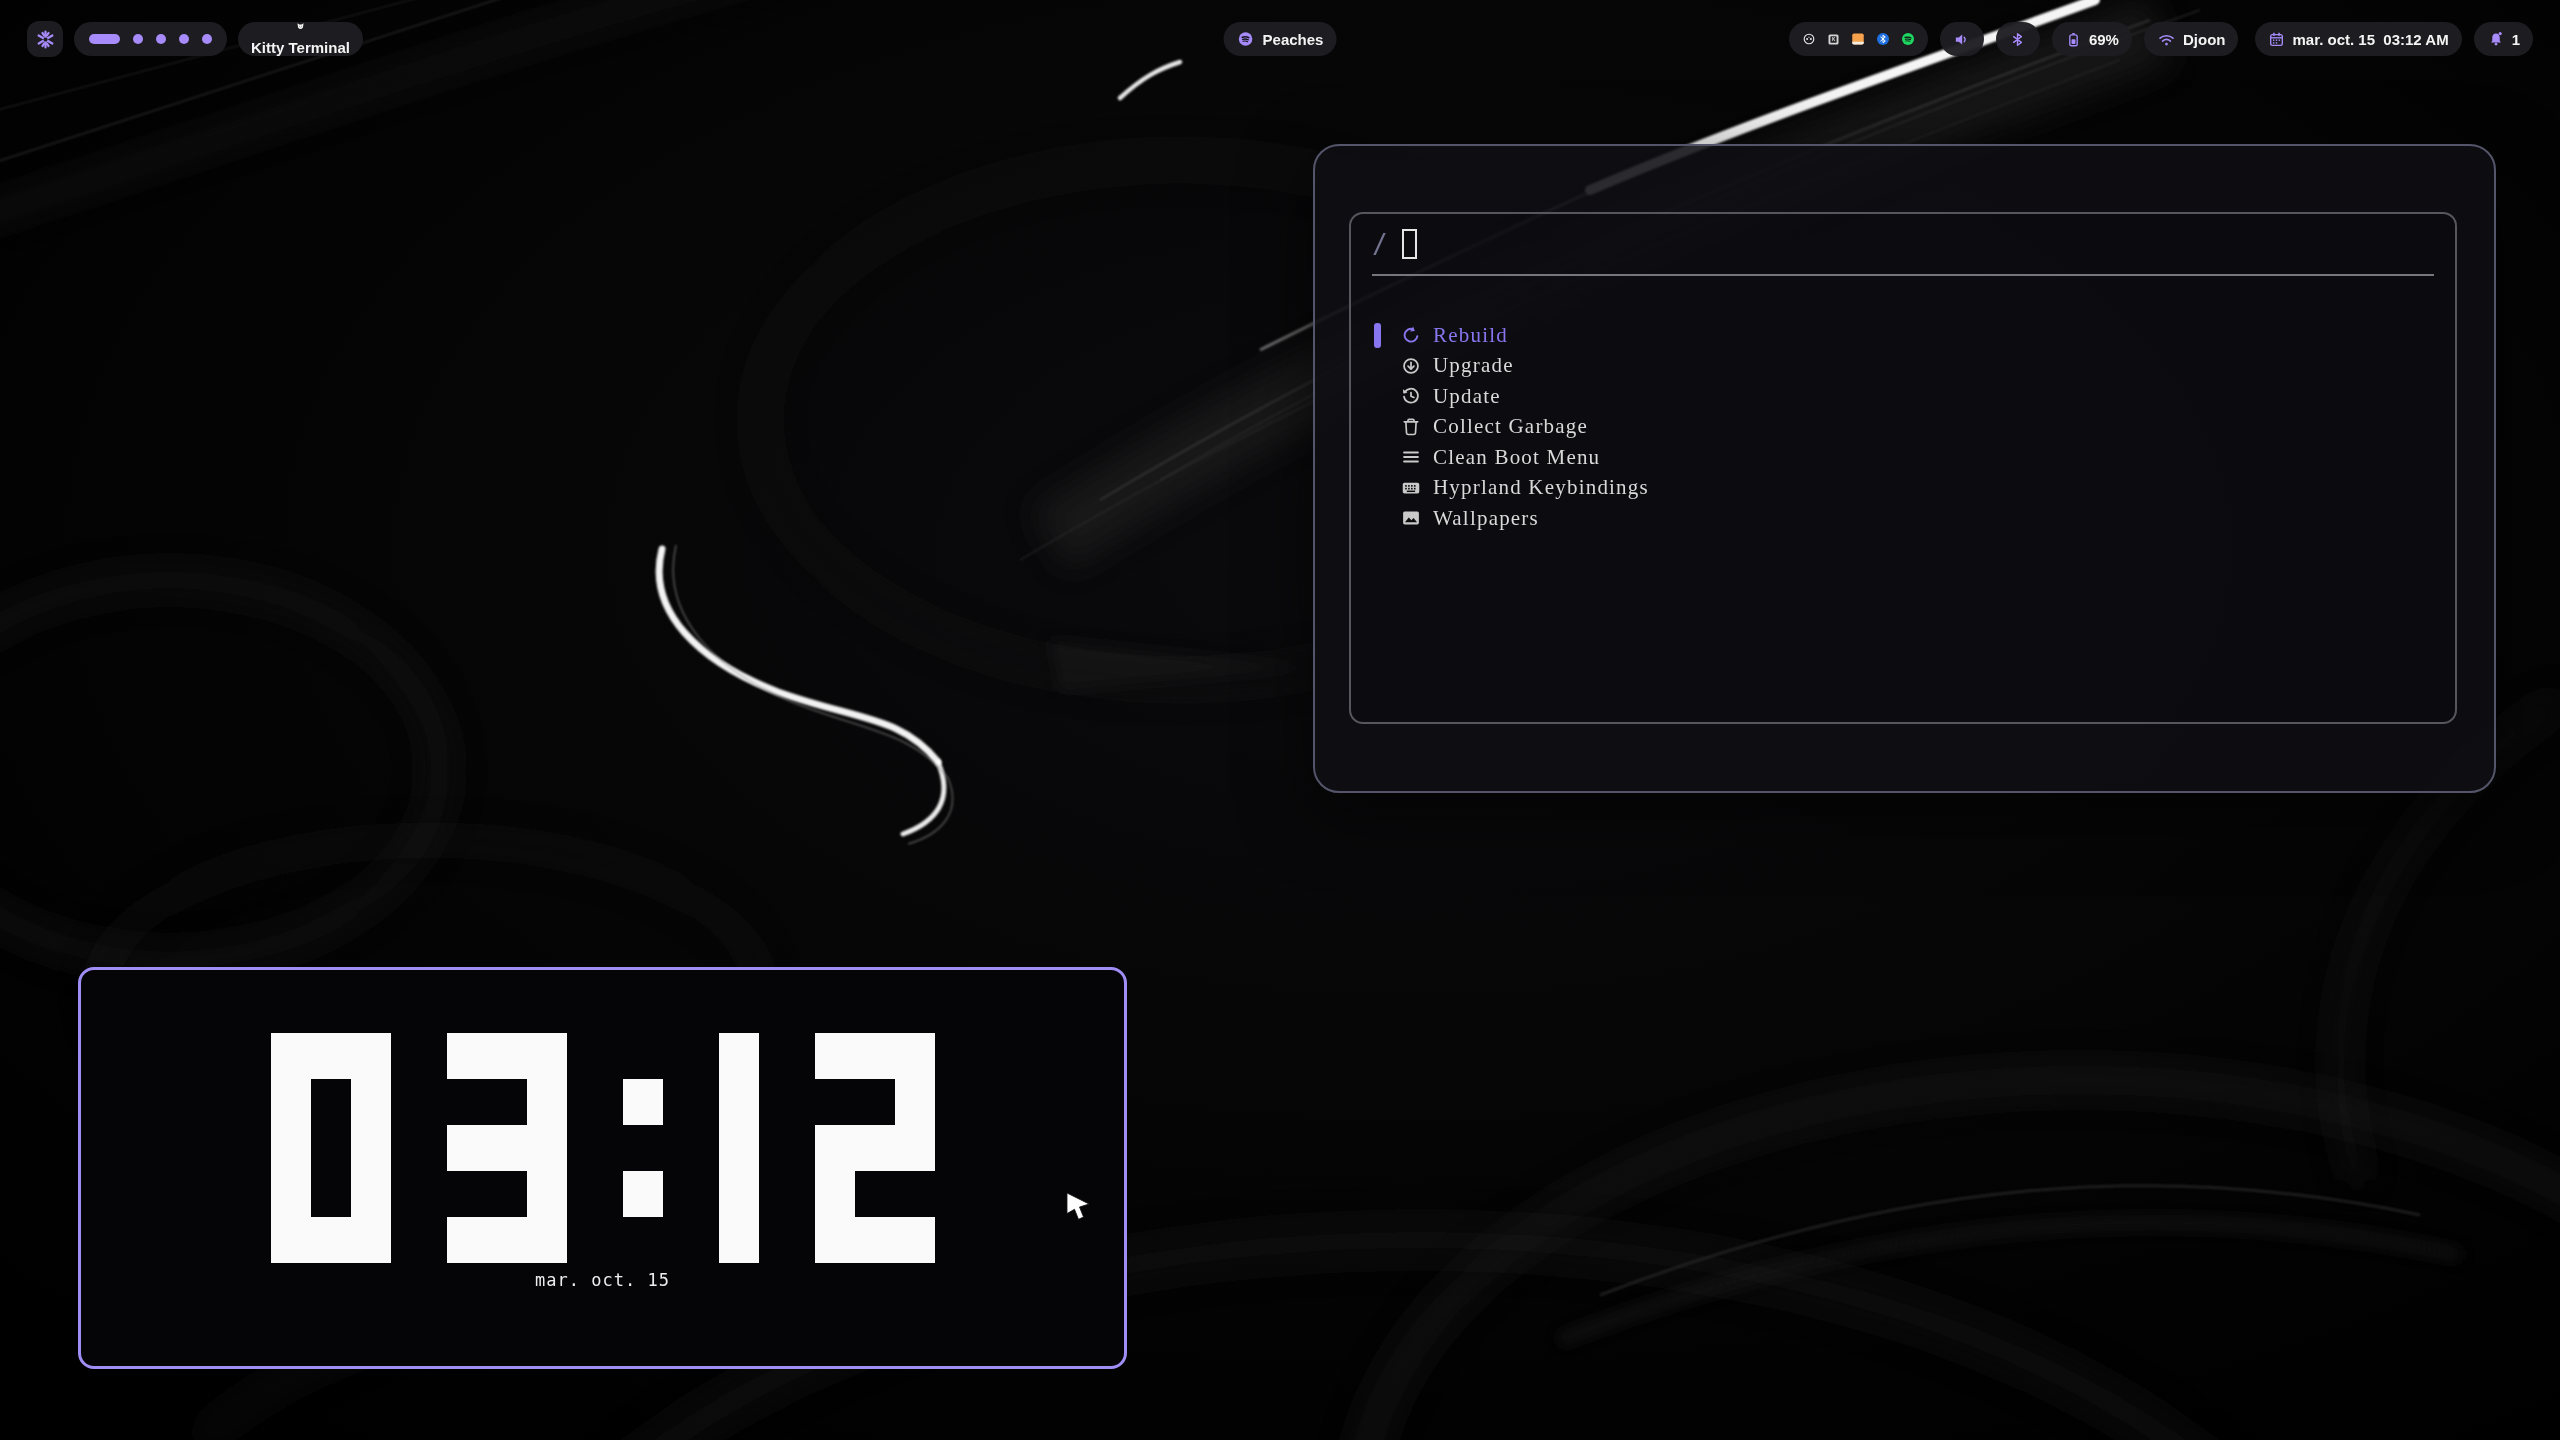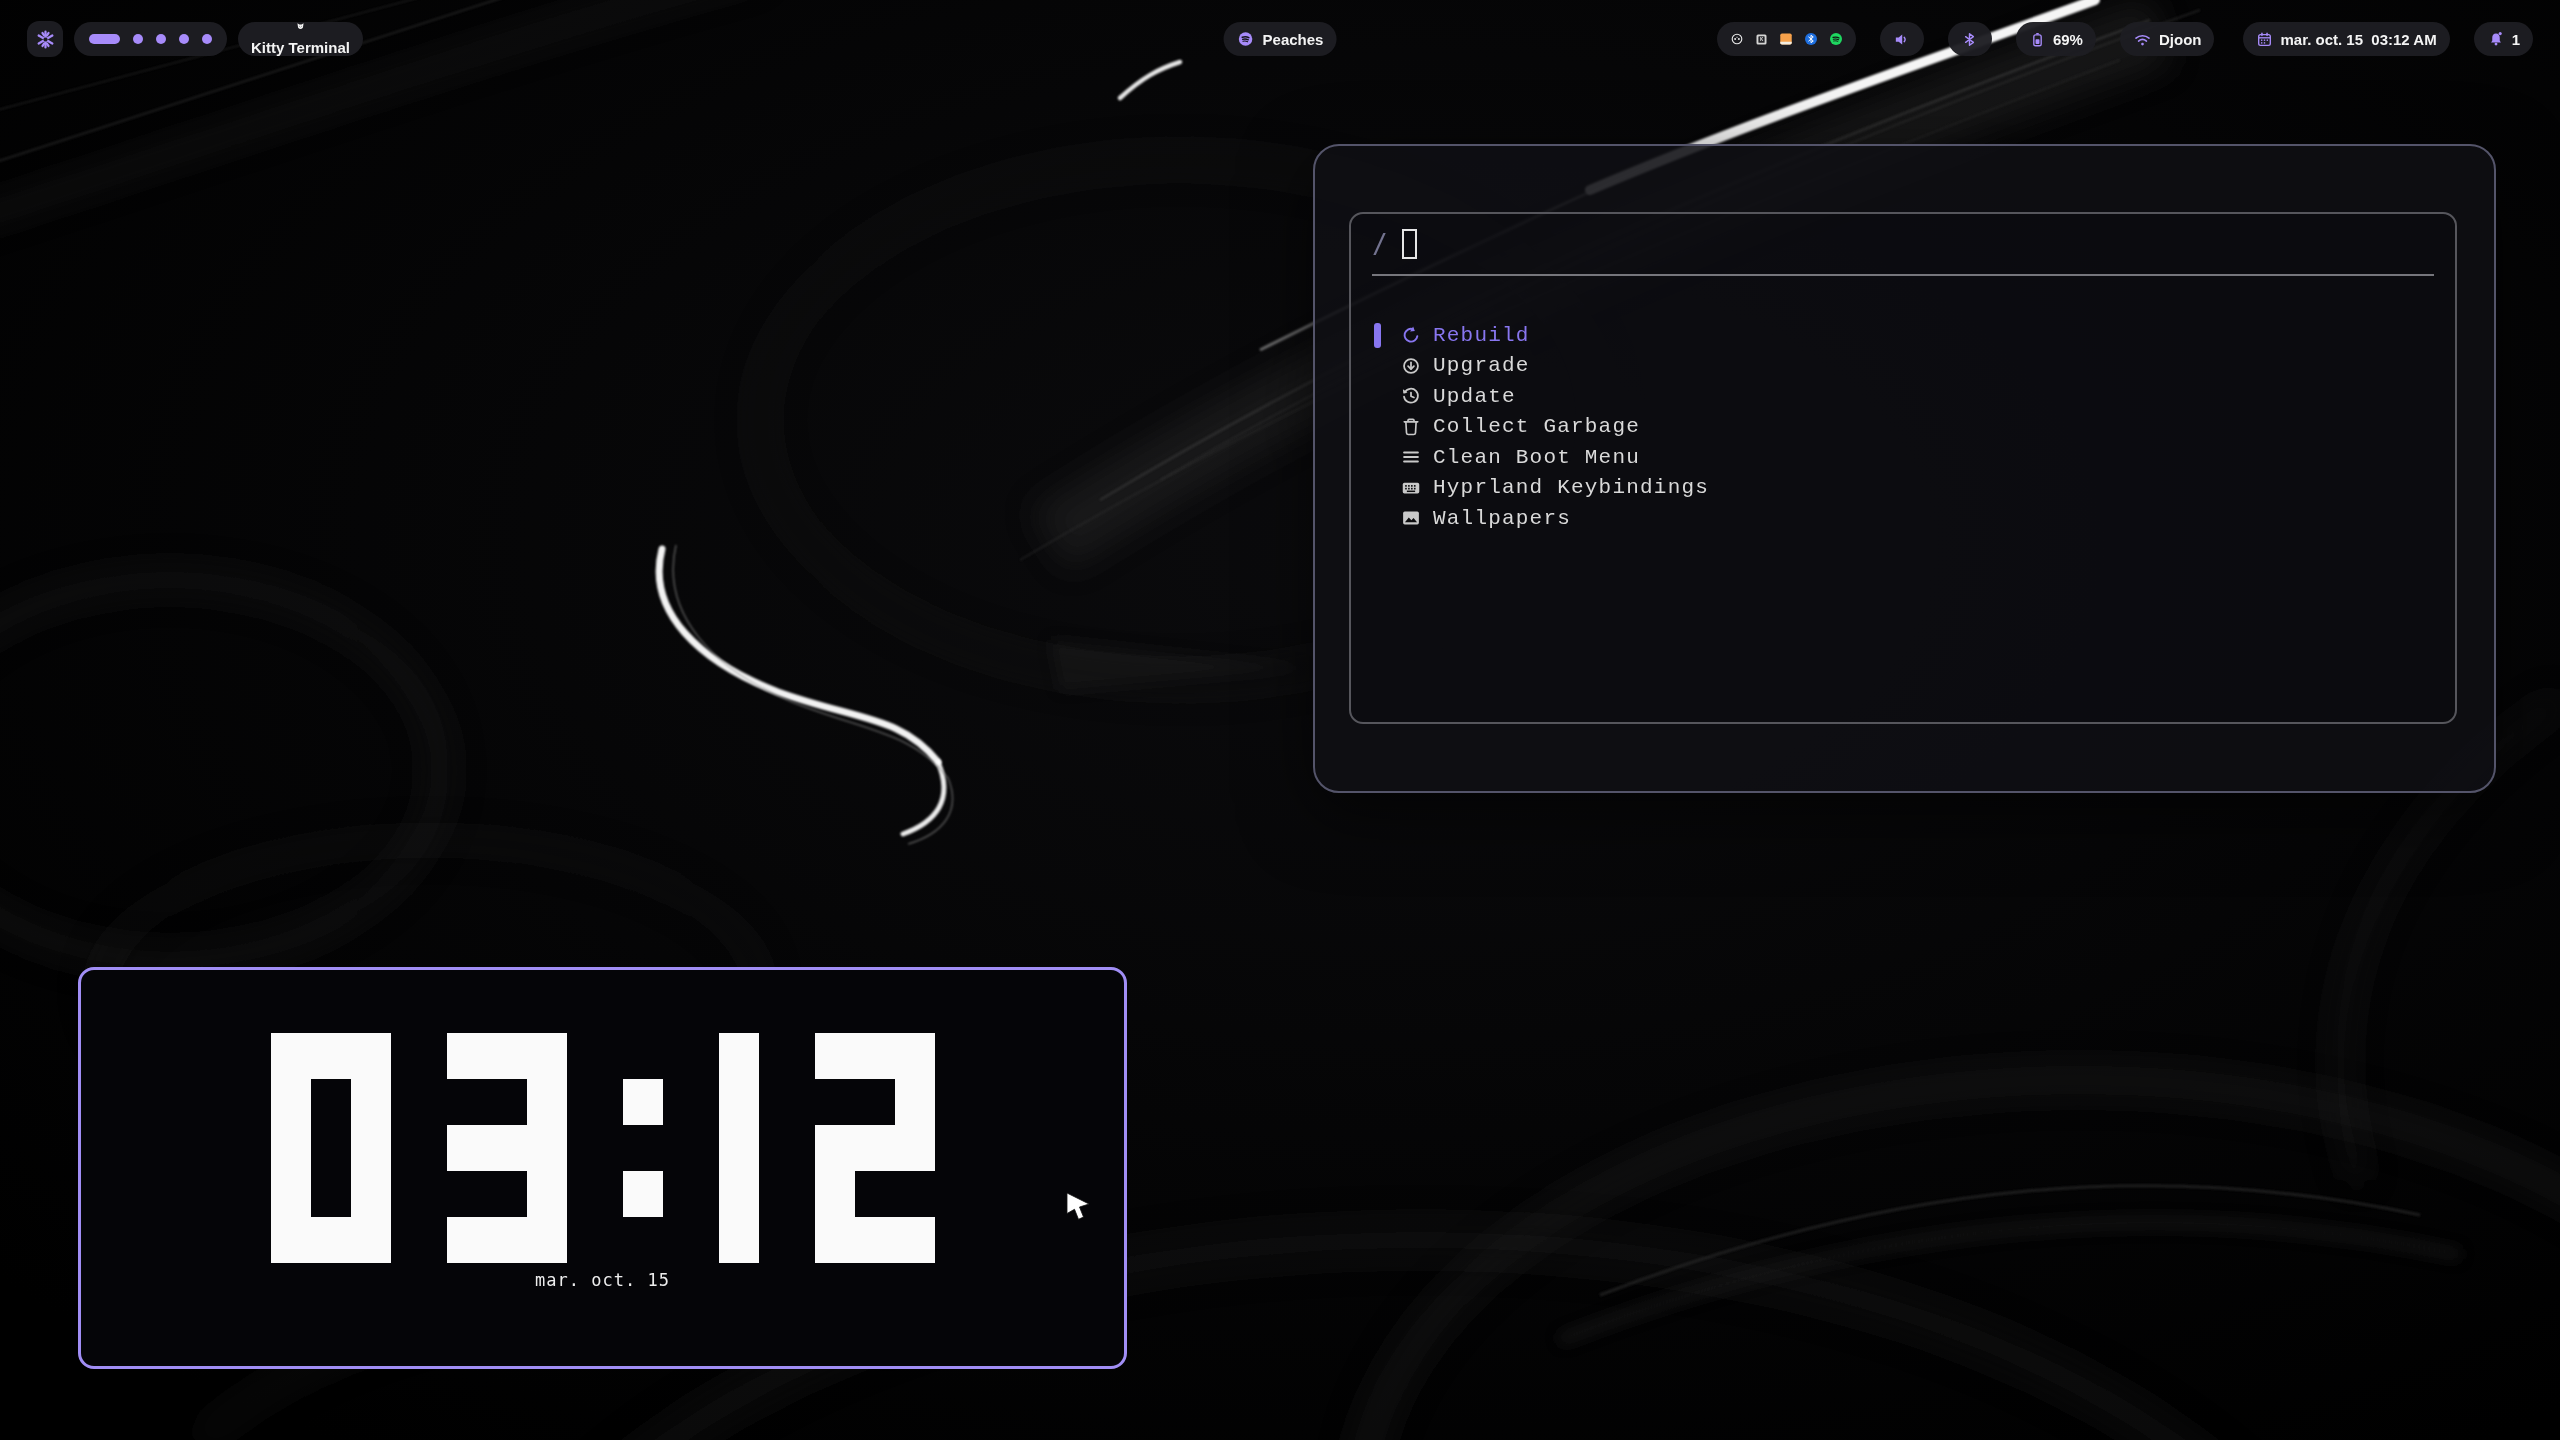--- a/index.html
+++ b/index.html
@@ -15,21 +15,21 @@
   .pill { background:rgba(29,29,34,.96); border-radius:999px; height:34px;
           display:flex; align-items:center; color:#f4f4f4;
           font-weight:bold; font-size:15px; gap:8px; }
   .bargroup { display:flex; align-items:center; gap:11px; }
   #nix-pill { width:36px; height:36px; border-radius:12px; justify-content:center; gap:0; }
   #workspaces-pill { padding:0 15px; gap:13px; }
   .ws-active { width:31px; height:10px; border-radius:6px; background:#a78bfa; }
   .ws-dot { width:10px; height:10px; border-radius:50%; background:#a78bfa; }
   #window-pill { padding:0 13px;flex-direction:column; }
   #media-pill { position:absolute; left:50%; transform:translateX(-50%); padding:12px 13px; }
-  #right-group { margin-left:auto; display:flex; align-items:center; gap:24px;text-align:center; }
+  #right-group { margin-left:auto; display:flex; align-items:center; gap:12px;text-align:center; }
   #tray-pill { padding:0 12px; gap:9px; }
   .icon-only { width:44px; justify-content:center; gap:0; }
   #battery-pill,#network-pill,#datetime-pill,#bell-pill { padding:0 13px; gap:7px; }
   #datetime-pill { margin-left:5px; }
   .pill svg { display:block; }
   .pre { white-space:pre; }
 
   
   #launcher { position:absolute; left:1313px; top:144px; width:1183px; height:649px;
               border:2px solid #54546a; border-radius:26px;
@@ -37,21 +37,21 @@
               box-shadow:0 20px 70px rgba(0,0,0,.6); }
   #launcher-inner { position:absolute; left:34px; top:66px; width:1108px; height:512px;
               border:2px solid #56565c; border-radius:14px; background:rgba(8,8,10,.25); }
   #prompt-row { display:flex; align-items:center; height:60px; padding:0 21px; gap:14px; }
   #prompt-char { font-family:"DejaVu Sans Mono", monospace; font-size:26px; color:#73738f; }
   #prompt-cursor { width:15px; height:30px; border:2px solid #e6e6e6; background:transparent; }
   #prompt-divider { position:absolute; left:21px; right:21px; top:60px; height:2px;
               background:#76767c; }
   #launcher-list { position:absolute; top:106px; left:0; right:0; display:flex; flex-direction:column; }
   .row { height:30.5px; display:flex; align-items:center; position:relative; padding-left:49px;
-         font-family:Liberation Mono, monospace; font-size:21px; letter-spacing:1.2px;
+         font-family:Liberation Serif, serif; font-size:21px; letter-spacing:1.2px;
          color:#d9d9d9; cursor:default;text-align:center; }
   .row .sel-bar { display:none; position:absolute; left:23px; top:3px; width:7px; height:25px;
          border-radius:3px; background:#8876f0; }
   .row .icn { width:22px; height:22px; margin-right:11px; color:#c9c9c9;
          display:flex; align-items:center; justify-content:center; }
   .row.selected { color:#8876f0; }
   .row.selected .sel-bar { display:block; }
   .row.selected .icn { color:#8876f0; }
 
   

